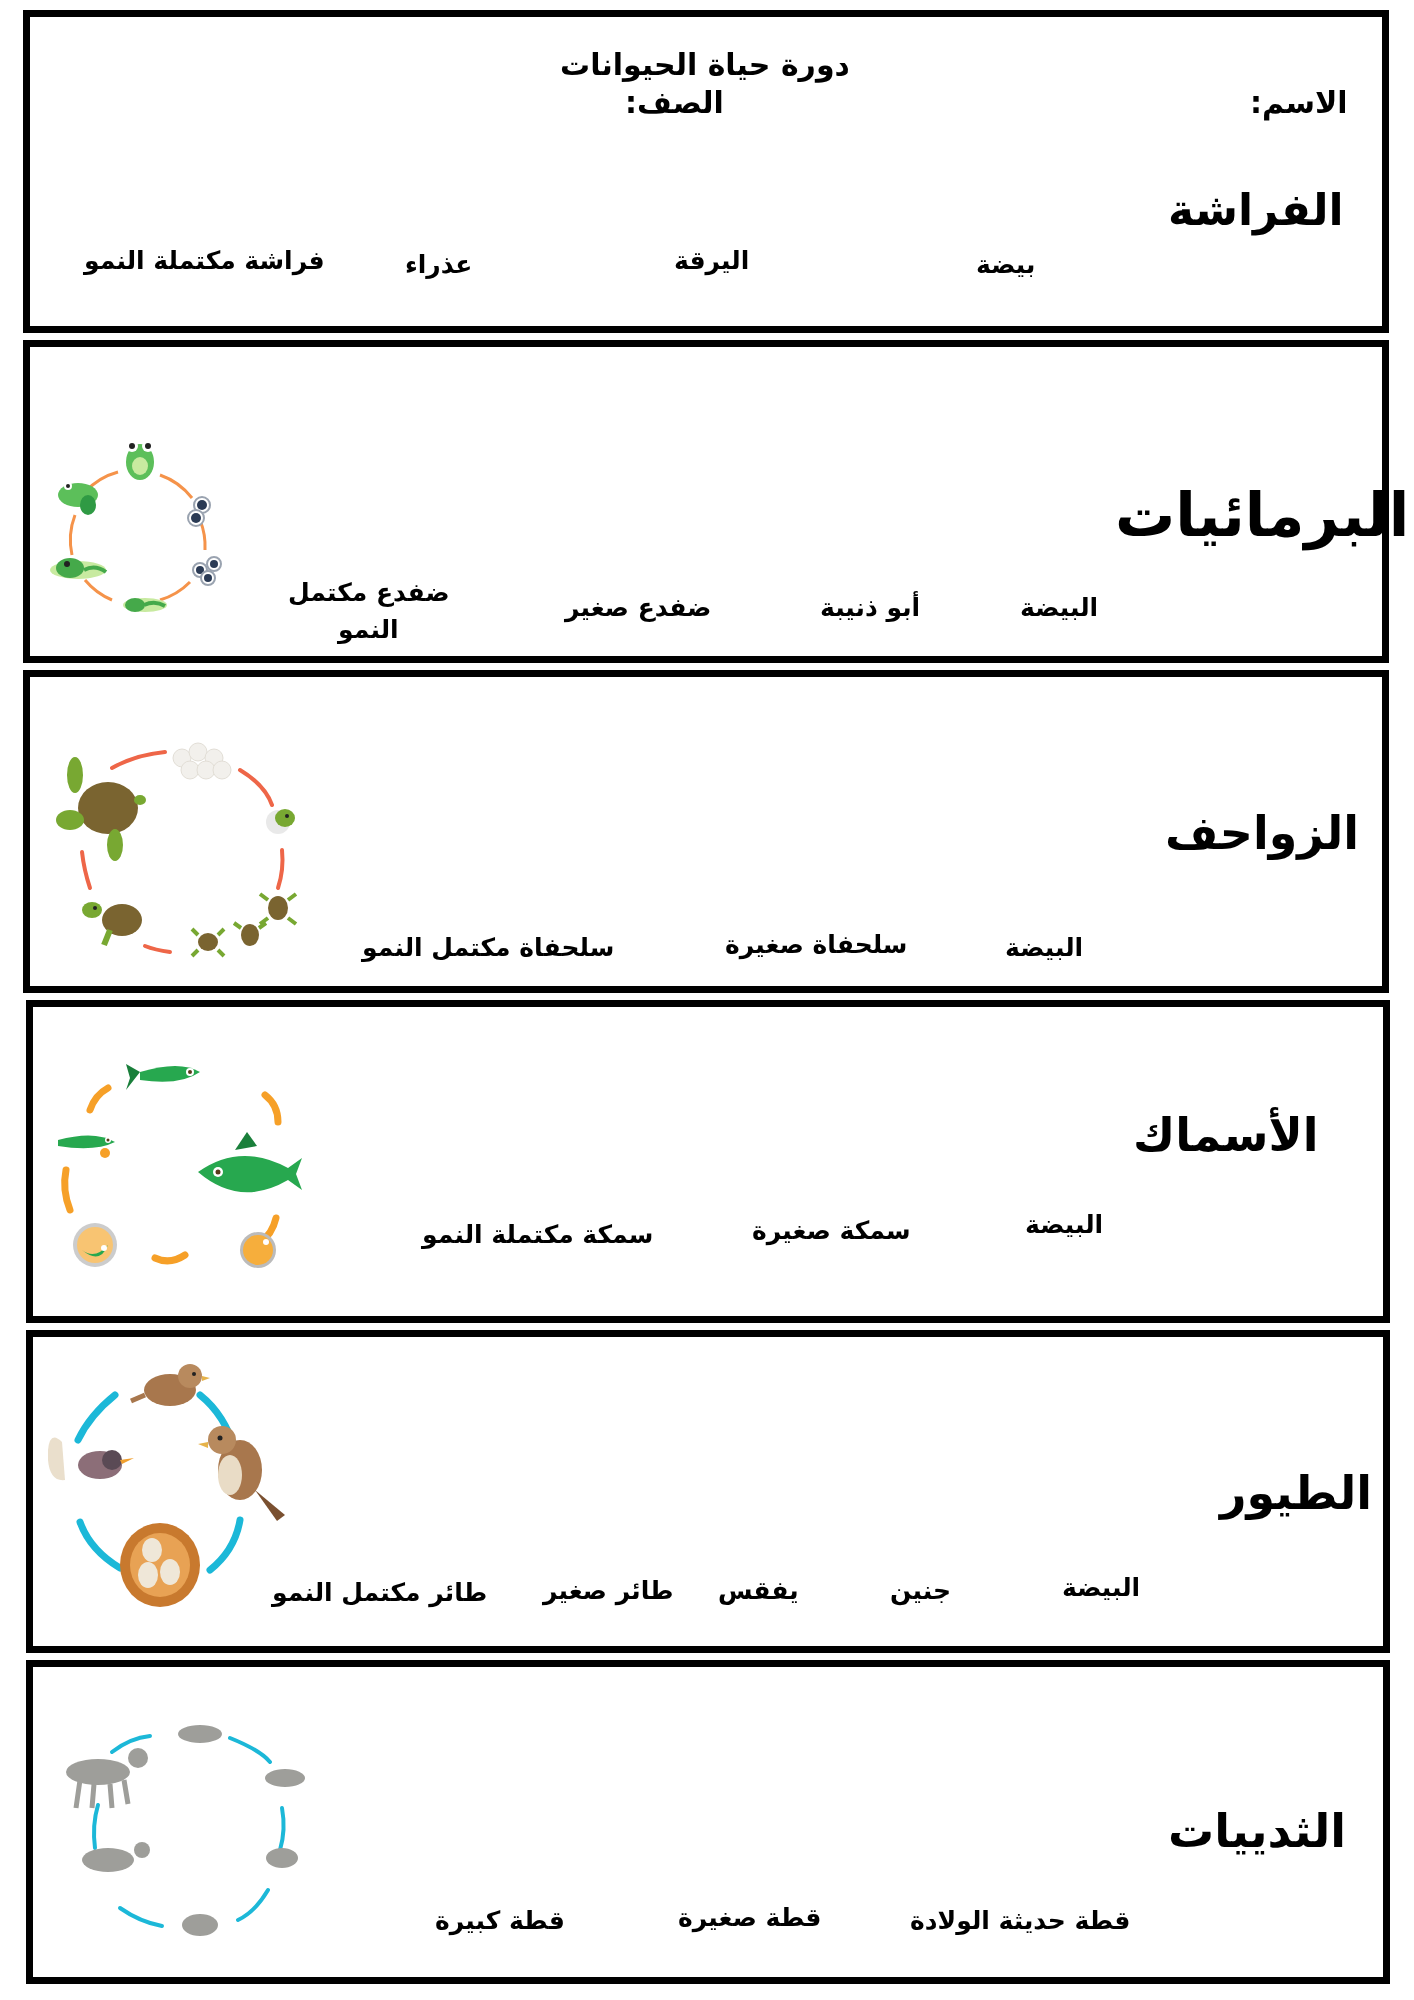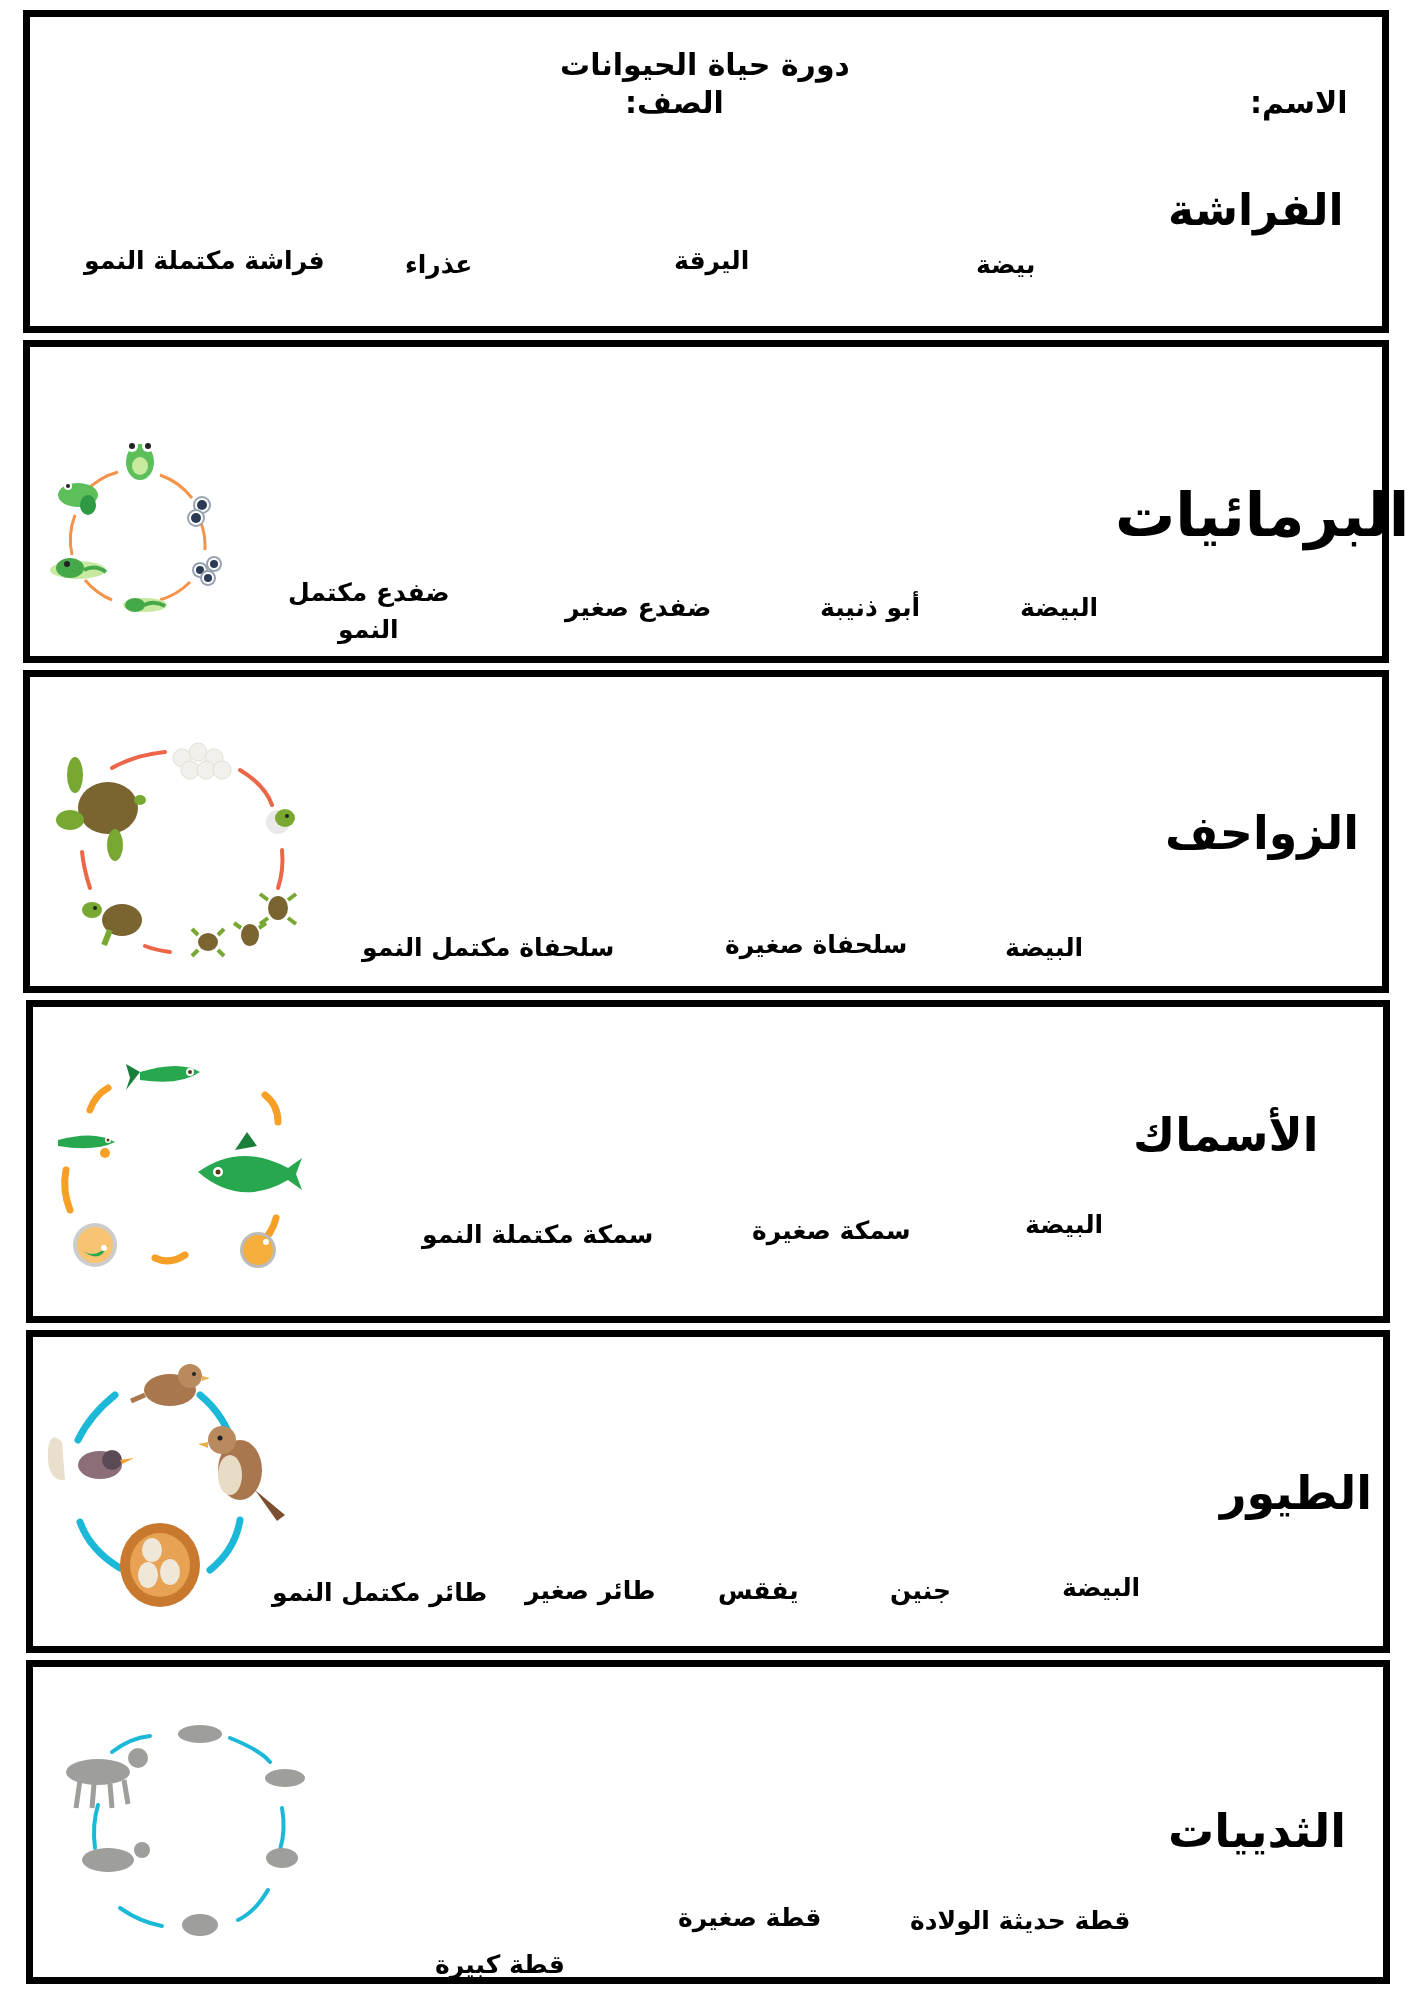--- a/index.html
+++ b/index.html
@@ -184,21 +184,21 @@
         <circle cx="64" cy="198" r="3" fill="#fff"></circle>
       </g>
   </svg>
 </div>
 
 <div class="box" style="left:26px;top:1330px;width:1364px;height:323px;"></div>
 <div class="txt title" style="left:1220px;top:1470px;font-size:46px;">الطيور</div>
 <div class="txt label" style="left:1062px;top:1575px;">البيضة</div>
 <div class="txt label" style="left:890px;top:1578px;">جنين</div>
 <div class="txt label" style="left:718px;top:1578px;">يفقس</div>
-<div class="txt label" style="left:525px;top:1578px;">طائر صغير</div>
+<div class="txt label" style="left:543px;top:1578px;">طائر صغير</div>
 <div class="txt label" style="left:272px;top:1580px;">طائر مكتمل النمو</div>
 <div class="illus" style="left:40px;top:1350px;width:280px;height:270px;">
   <svg width="280" height="270" viewBox="0 0 280 270">
     <g fill="none" stroke="#1cb8d8" stroke-width="7" stroke-linecap="round">
       <path d="M38 90 Q50 65 75 45"></path>
       <path d="M160 45 Q185 65 195 100"></path>
       <path d="M200 170 Q195 200 170 220"></path>
       <path d="M80 218 Q50 200 40 172"></path>
     </g>
     <g>
@@ -229,21 +229,21 @@
         <ellipse cx="108" cy="225" rx="10" ry="13" fill="#efe7d8"></ellipse>
         <ellipse cx="130" cy="222" rx="10" ry="13" fill="#efe7d8"></ellipse>
       </g>
   </svg>
 </div>
 
 <div class="box" style="left:26px;top:1660px;width:1364px;height:324px;"></div>
 <div class="txt title" style="left:1168px;top:1808px;font-size:46px;">الثدييات</div>
 <div class="txt label" style="left:910px;top:1908px;">قطة حديثة  الولادة</div>
 <div class="txt label" style="left:678px;top:1905px;">قطة صغيرة</div>
-<div class="txt label" style="left:435px;top:1908px;margin-top:44px;">قطة كبيرة</div>
+<div class="txt label" style="left:435px;top:1908px;">قطة كبيرة</div>
 <div class="illus" style="left:50px;top:1700px;width:270px;height:250px;">
   <svg width="270" height="250" viewBox="0 0 270 250">
     <g fill="none" stroke="#1cb8d8" stroke-width="4" stroke-linecap="round">
       <path d="M62 52 Q80 38 100 36"></path>
       <path d="M180 38 Q210 50 220 62"></path>
       <path d="M232 108 Q236 130 230 150"></path>
       <path d="M218 190 Q205 212 188 220"></path>
       <path d="M70 208 Q90 222 112 226"></path>
       <path d="M45 148 Q42 125 48 105"></path>
     </g>

